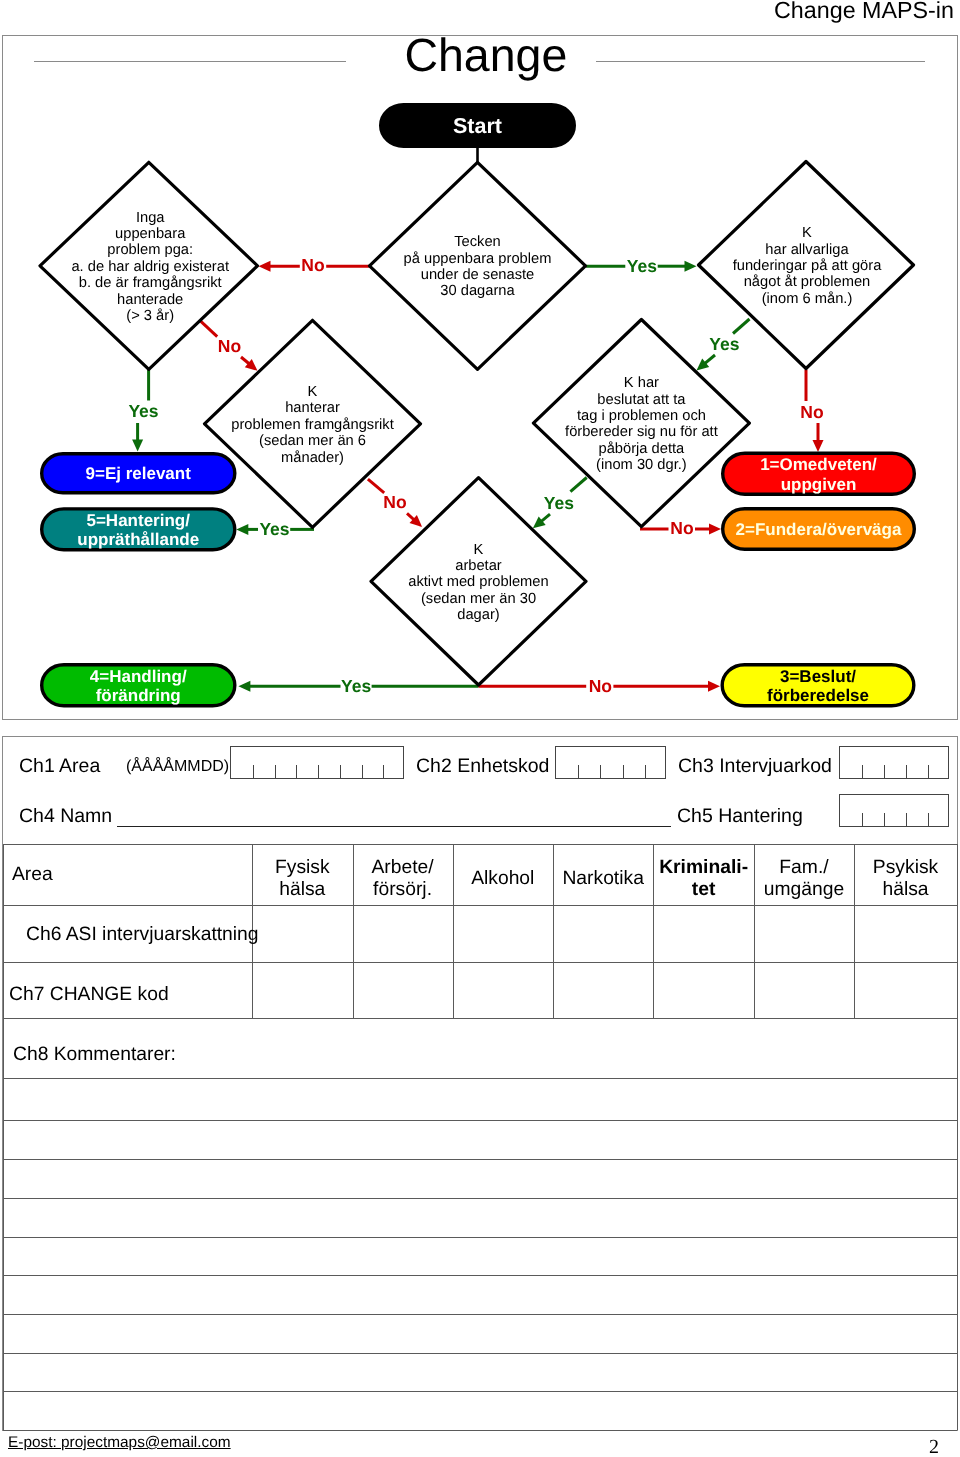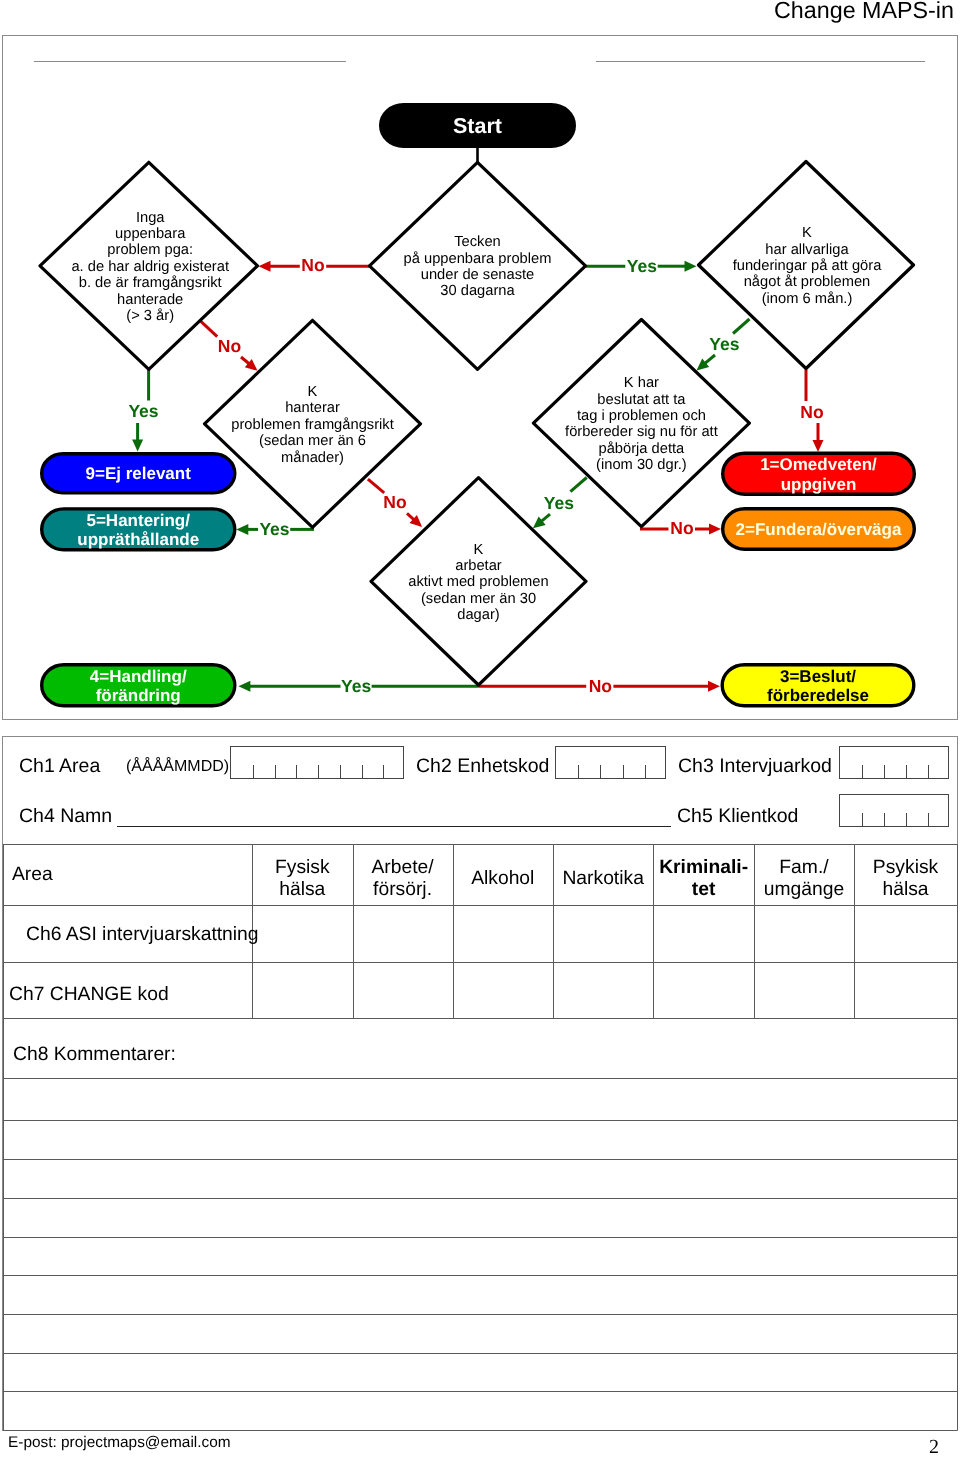--- a/index.html
+++ b/index.html
@@ -31,20 +31,21 @@
   svg.fc text, .abs, .flab, .th, .trow, .foot, #pgnum{-webkit-font-smoothing:antialiased;}
 </style>
 </head>
 <body>
 
 <div class="page">
 <div class="abs" id="doclabel">Change MAPS-in</div>
 <div class="abs" id="titlebox"></div>
 <div class="deco" id="deco-l"></div>
 <div class="deco" id="deco-r"></div>
+<div class="abs" id="title">Change</div>
 <div id="fcwrap">
 <svg class="fc" width="960" height="720" viewBox="0 0 960 720" text-rendering="geometricPrecision">
 <line x1="477.5" y1="146.0" x2="477.5" y2="163.0" stroke="#000" stroke-width="2.6" stroke-linecap="butt"></line>
 <line x1="369.5" y1="266.2" x2="326.2" y2="266.2" stroke="#CC0000" stroke-width="3.0" stroke-linecap="butt"></line>
 <line x1="299.8" y1="266.2" x2="267.5" y2="266.2" stroke="#CC0000" stroke-width="3.0" stroke-linecap="butt"></line>
 <polygon points="258.5,266.2 270.5,260.7 270.5,271.7" fill="#CC0000"></polygon>
 <text x="313.0" y="265.3" fill="#CC0000" font-size="17.5" font-weight="bold" font-family="Liberation Sans, sans-serif" text-anchor="middle" dominant-baseline="central">No</text>
 <line x1="199.8" y1="320.3" x2="217.2" y2="336.7" stroke="#CC0000" stroke-width="3.0" stroke-linecap="butt"></line>
 <line x1="241.0" y1="357.0" x2="250.6" y2="365.0" stroke="#CC0000" stroke-width="3.0" stroke-linecap="butt"></line>
 <polygon points="257.5,370.8 244.8,367.3 251.8,358.9" fill="#CC0000"></polygon>
@@ -138,21 +139,21 @@
     </div>
 <div class="abs flab" style="left:678px;top:755px;">Ch3 Intervjuarkod</div>
 <div class="comb" style="left:839.0px;top:746.0px;width:110.0px;height:33.0px">
       <i style="left:22.0px"></i>
       <i style="left:44.0px"></i>
       <i style="left:66.0px"></i>
       <i style="left:88.0px"></i>
     </div>
 <div class="abs flab" style="left:19px;top:805px;">Ch4 Namn</div>
 <div class="uline" style="left:117px;top:826px;width:554px;"></div>
-<div class="abs flab" style="left:677px;top:805px;">Ch5 Klientkod</div>
+<div class="abs flab" style="left:677px;top:805px;">Ch5 Hantering</div>
 <div class="comb" style="left:839.0px;top:794.0px;width:110.0px;height:33.0px">
       <i style="left:22.0px"></i>
       <i style="left:44.0px"></i>
       <i style="left:66.0px"></i>
       <i style="left:88.0px"></i>
     </div>
 <div class="thz" style="left:3.0px;top:844.3px;width:954.0px;"></div>
 <div class="thz" style="left:3.0px;top:904.6px;width:954.0px;"></div>
 <div class="thz" style="left:3.0px;top:961.5px;width:954.0px;"></div>
 <div class="thz" style="left:3.0px;top:1018.0px;width:954.0px;"></div>
@@ -181,16 +182,16 @@
 <div class="th" style="left:252.0px;top:856.8px;width:100.6px;">Fysisk<br>hälsa</div>
 <div class="th" style="left:352.6px;top:856.8px;width:99.9px;">Arbete/<br>försörj.</div>
 <div class="th" style="left:452.5px;top:868.3px;width:100.5px;">Alkohol</div>
 <div class="th" style="left:553.0px;top:868.3px;width:100.3px;">Narkotika</div>
 <div class="th" style="left:653.3px;top:856.8px;width:100.6px;font-weight:bold;">Kriminali-<br>tet</div>
 <div class="th" style="left:753.9px;top:856.8px;width:100.2px;">Fam./<br>umgänge</div>
 <div class="th" style="left:854.1px;top:856.8px;width:102.9px;">Psykisk<br>hälsa</div>
 <div class="trow" style="left:26px;top:924.1px;">Ch6 ASI intervjuarskattning</div>
 <div class="trow" style="left:9px;top:983.5px;">Ch7 CHANGE kod</div>
 <div class="trow" style="left:13px;top:1044.0px;">Ch8 Kommentarer:</div>
-<div class="foot" style="left:8px;top:1434px;">E-post: projectmaps@email.com</div>
+<div class="foot" style="left:8px;top:1434px;text-decoration:underline;">E-post: projectmaps@email.com</div>
 <div class="foot" style="left:334px;top:1470px;">Hemsida: projectmaps.homestead.com</div>
 <div id="pgnum" style="left:929px;top:1436px;">2</div>
 </div>
 
 </body></html>

